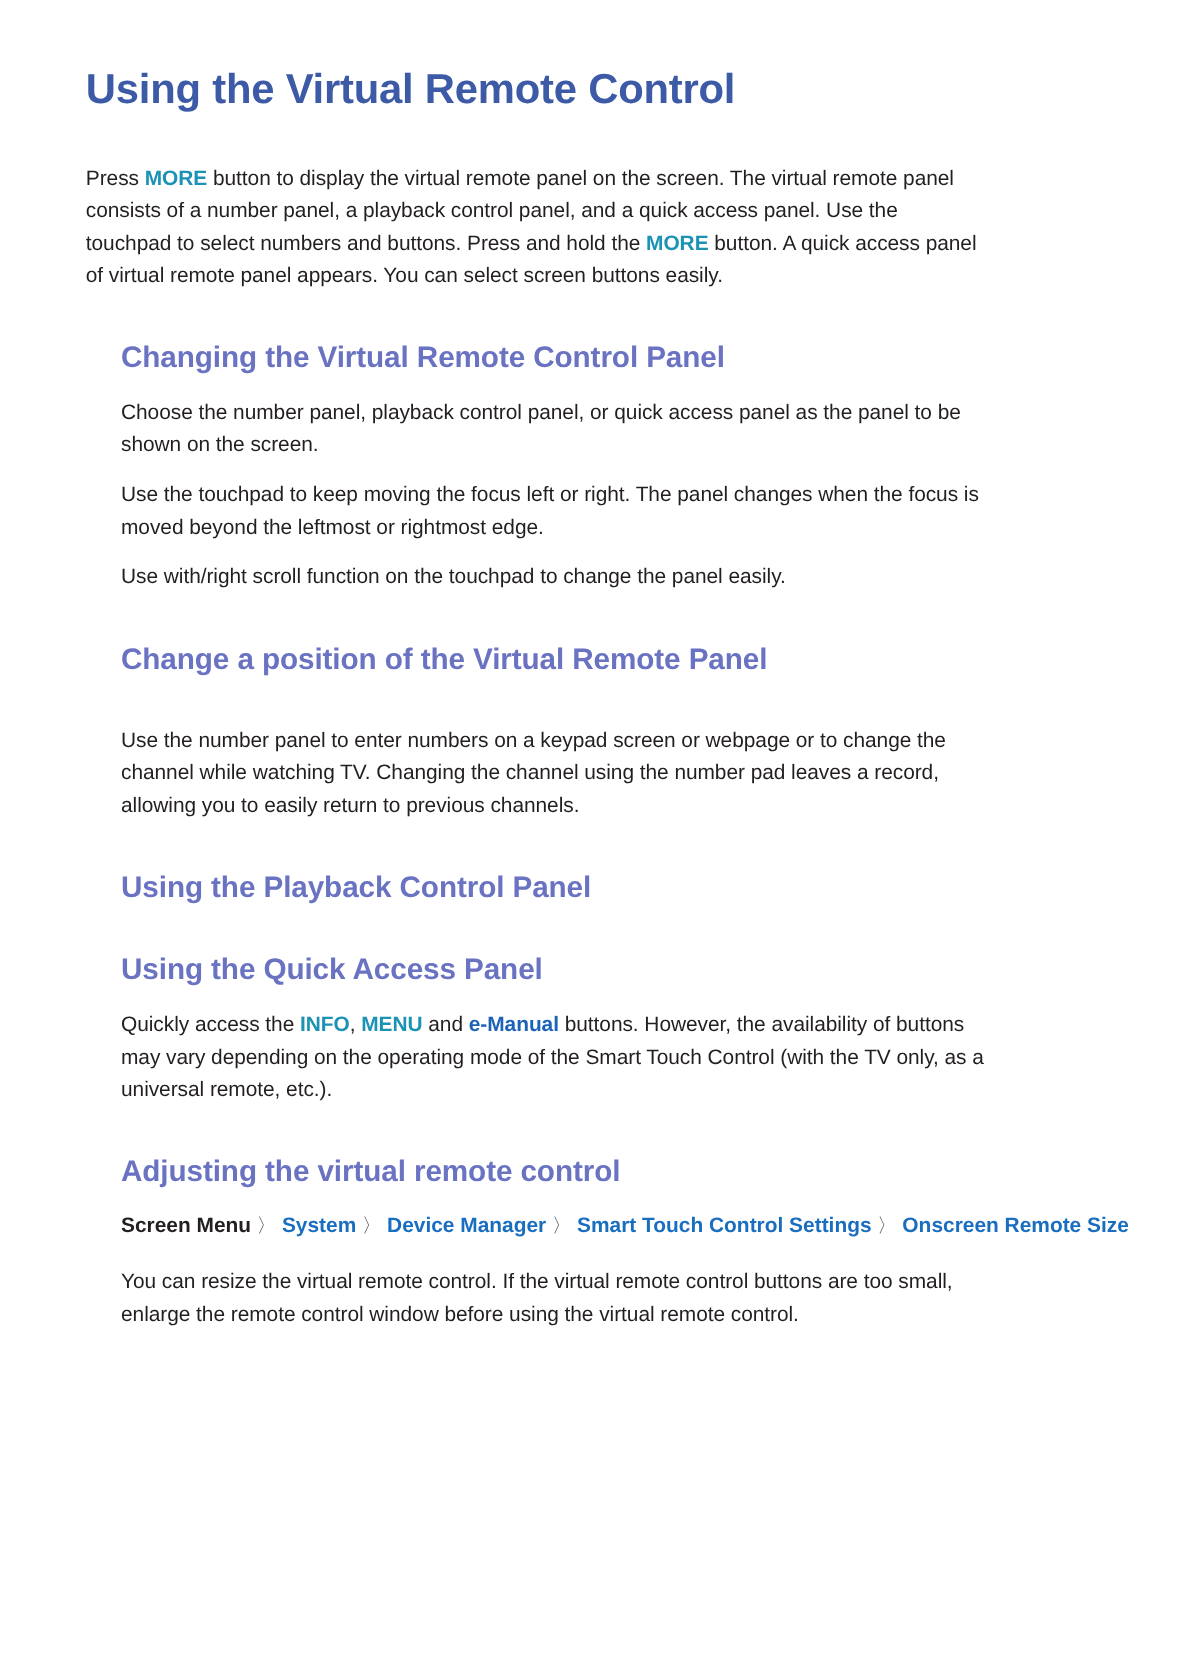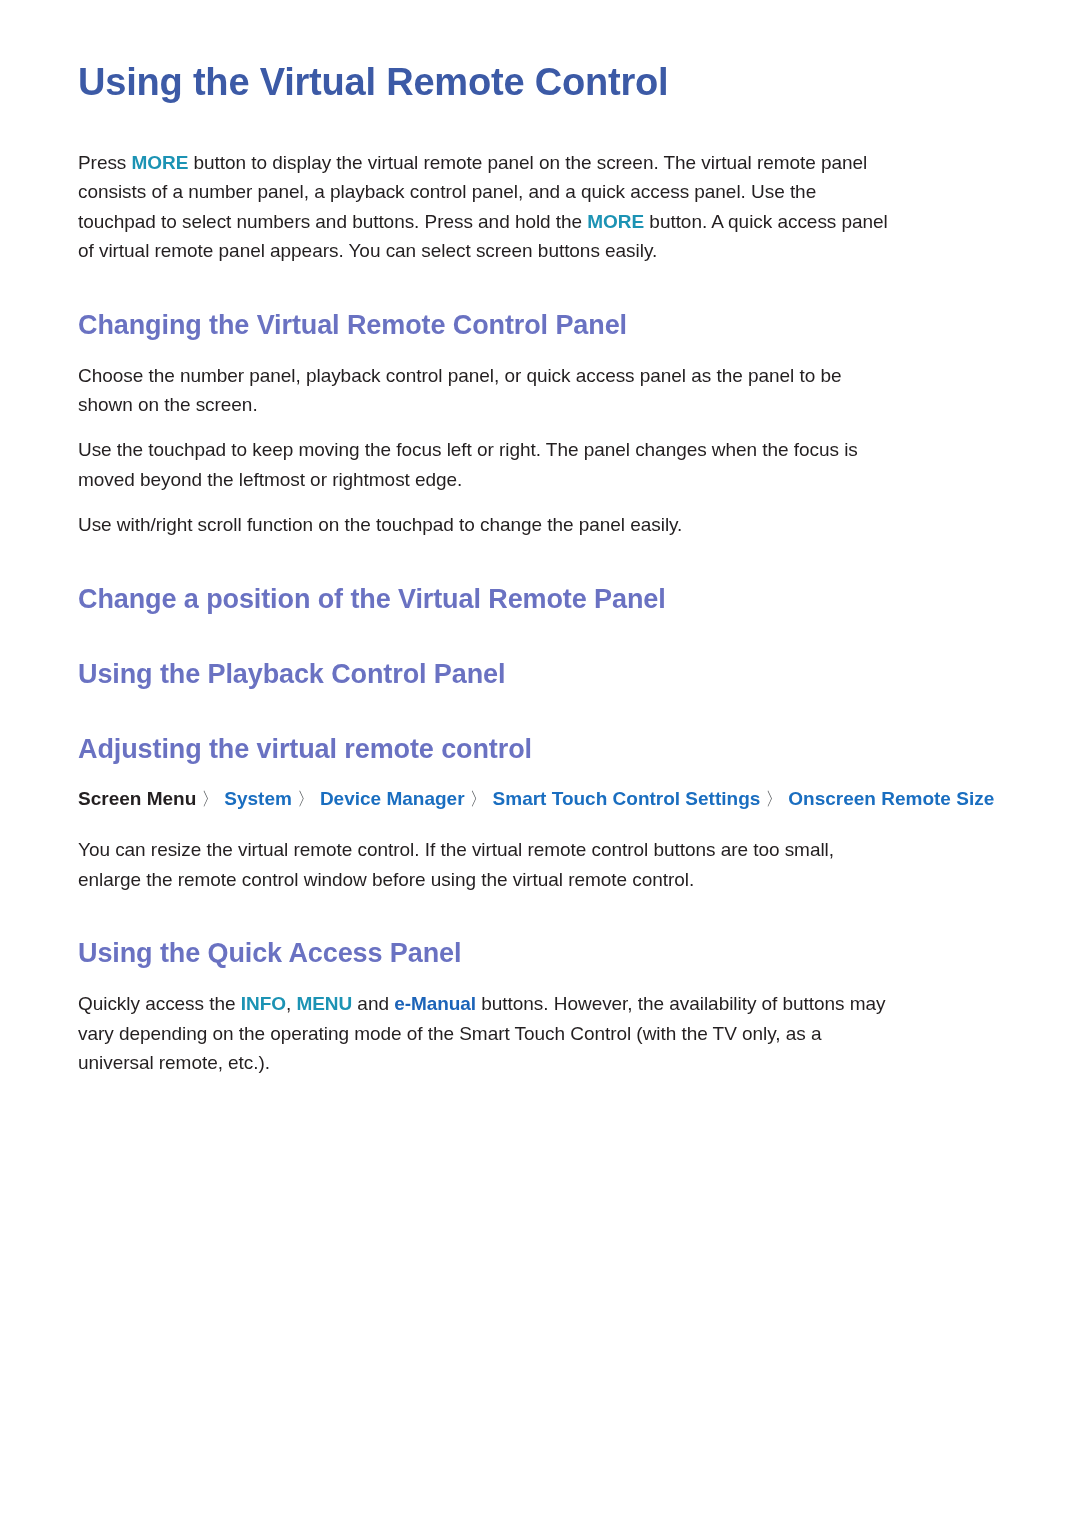--- a/index.html
+++ b/index.html
@@ -33,20 +33,21 @@
   h2.section-title {
     font-size: 27px;
     font-weight: bold;
     color: #6a72c2;
     margin: 0 0 20px 0;
     line-height: 1.15;
     letter-spacing: -0.1px;
   }
   .sec {
     margin-top: 44px;
+    margin-left: 32px;
   }
   p.body-text {
     font-size: 19px;
     line-height: 1.55;
     color: #231f20;
     margin: 0 0 16px 0;
     letter-spacing: -0.05px;
   }
   p.body-text:last-child {
     margin-bottom: 0;
@@ -100,30 +101,31 @@
     <p class="body-text">Choose the number panel, playback control panel, or quick access panel as the panel to be shown on the screen.</p>
     <p class="body-text">Use the touchpad to keep moving the focus left or right. The panel changes when the focus is moved beyond the leftmost or rightmost edge.</p>
     <p class="body-text">Use with/right scroll function on the touchpad to change the panel easily.</p>
   </div>
 
   <div class="sec">
     <h2 class="section-title">Change a position of the Virtual Remote Panel</h2>
   </div>
 
   <div class="sec">
+    <p class="body-text">Use the number panel to enter numbers on a keypad screen or webpage or to change the channel while watching TV. Changing the channel using the number pad leaves a record, allowing you to easily return to previous channels.</p>
   </div>
 
   <div class="sec">
     <h2 class="section-title">Using the Playback Control Panel</h2>
+  </div>
+
+  <div class="sec">
+    <h2 class="section-title">Using the Quick Access Panel</h2>
+    <p class="body-text"><span>Quickly access the </span><span class="kw-teal">INFO</span><span>, </span><span class="kw-teal">MENU</span><span> and </span><span class="kw-blue-bold">e-Manual</span><span> buttons. However, the availability of buttons may vary depending on the operating mode of the Smart Touch Control (with the TV only, as a universal remote, etc.).</span></p>
   </div>
 
   <div class="sec">
     <h2 class="section-title">Adjusting the virtual remote control</h2>
     <div class="breadcrumb"><span class="bc-root">Screen Menu</span><span class="bc-sep">〉</span><span class="bc-link">System</span><span class="bc-sep">〉</span><span class="bc-link">Device Manager</span><span class="bc-sep">〉</span><span class="bc-link">Smart Touch Control Settings</span><span class="bc-sep">〉</span><span class="bc-link">Onscreen Remote Size</span></div>
     <p class="body-text">You can resize the virtual remote control. If the virtual remote control buttons are too small, enlarge the remote control window before using the virtual remote control.</p>
   </div>
 
-  <div class="sec">
-    <h2 class="section-title">Using the Quick Access Panel</h2>
-    <p class="body-text"><span>Quickly access the </span><span class="kw-teal">INFO</span><span>, </span><span class="kw-teal">MENU</span><span> and </span><span class="kw-blue-bold">e-Manual</span><span> buttons. However, the availability of buttons may vary depending on the operating mode of the Smart Touch Control (with the TV only, as a universal remote, etc.).</span></p>
-  </div>
-
 </div>
 
 </body></html>

